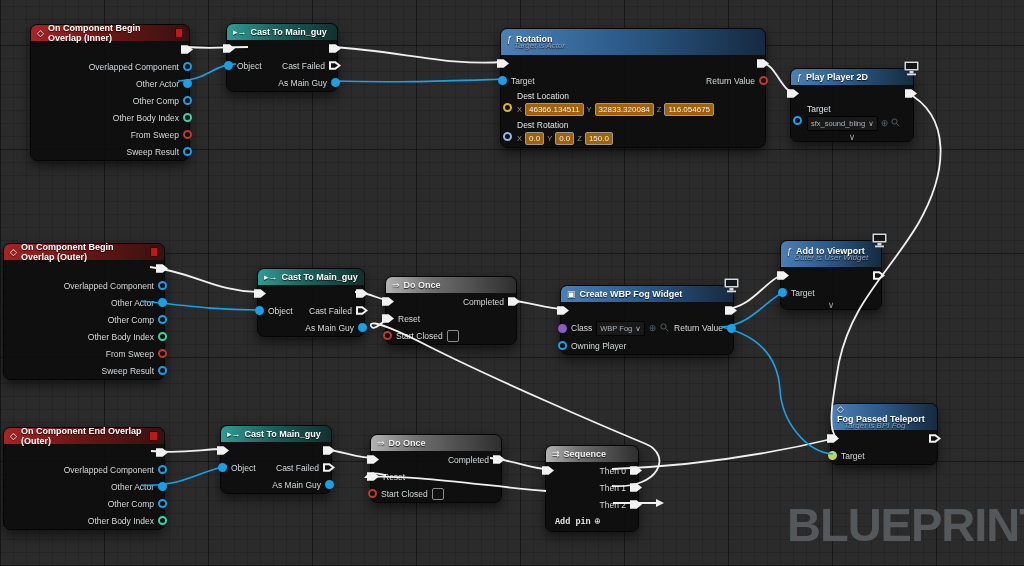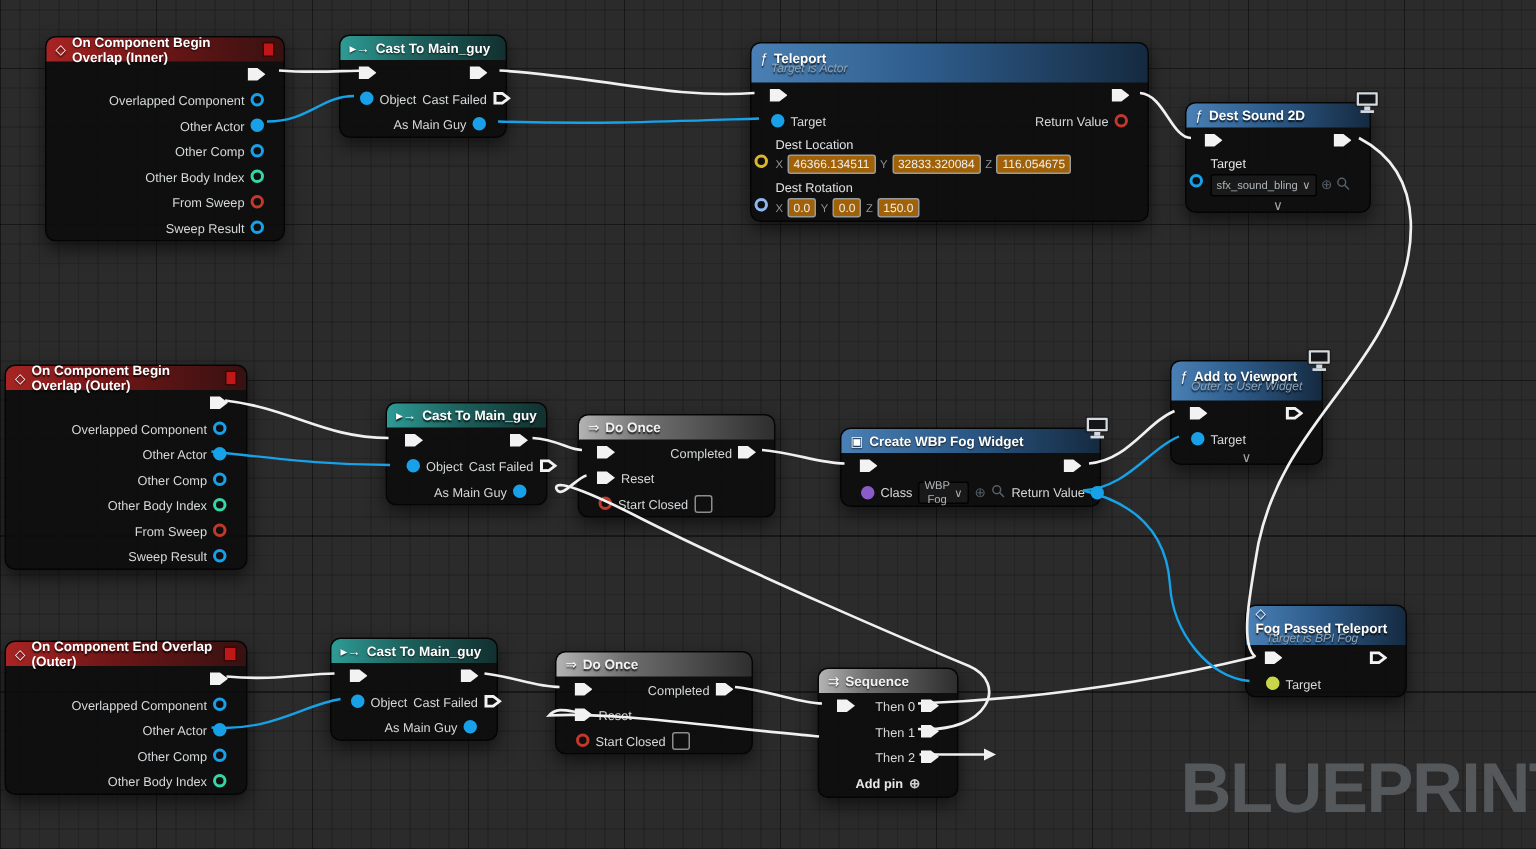--- a/index.html
+++ b/index.html
@@ -37,21 +37,21 @@
   .hdr .sub{
     width:100%;font-weight:normal;font-style:italic;font-size:8px;color:#8da4b5;
     margin-left:7px;line-height:8px;margin-top:-2px;
   }
   .hdr-red {background:linear-gradient(to right,#a82424 0%,#6e1616 45%,#371111 100%);}
   .hdr-teal{background:linear-gradient(to right,#2f9b95 0%,#1d615d 45%,#12302f 100%);}
   .hdr-blue{background:linear-gradient(to right,#4a80b5 0%,#2d5b8a 45%,#152a40 100%);}
   .hdr-gray{background:linear-gradient(to right,#b3b3b3 0%,#6f6f6f 35%,#2e2e2e 100%);}
   .hicon{font-weight:normal;font-size:9px;line-height:9px;color:#fff;}
   .badge{margin-left:auto;width:8px;height:8px;background:#c01818;border:1px solid #3c0505;border-radius:1px;}
-  .row{height:17px;display:flex;align-items:center;gap:4px;padding:0 18px;text-align:center;}
+  .row{height:17px;display:flex;align-items:center;gap:4px;padding:0 2px;text-align:center;}
   .row.r{justify-content:flex-end;}
   .row.sb{justify-content:space-between;}
   .grp{display:flex;align-items:center;gap:4px;}
   .plabel{color:#d6d9db;white-space:nowrap;}
   .pc{width:9px;height:9px;border-radius:50%;border:2px solid var(--c,#18a0e8);box-sizing:border-box;flex:none;}
   .pc.fill{background:var(--c,#18a0e8);}
   .pc.inl{margin-left:-5px;} .pc.inr{margin-right:-5px;}
   .exec{position:relative;width:12px;height:11px;background:#f2f2f2;flex:none;
     clip-path:polygon(0 12%,55% 12%,100% 50%,55% 88%,0 88%);}
   .exec.inl{margin-left:-6px;} .exec.inr{margin-right:-6px;}
@@ -63,22 +63,22 @@
   .vfields{display:flex;align-items:center;gap:3px;}
   .ax{color:#8f9699;font-size:7.5px;}
   .vf{background:#a16207;border:1px solid #9a9a9a;border-radius:2px;color:#eee;
       font-size:8px;padding:0 3px;line-height:11px;white-space:nowrap;}
   .dd{background:#191919;border:1px solid #020202;border-radius:2px;color:#aeb4b8;
       font-size:7.5px;padding:0 3px;height:13px;display:inline-flex;align-items:center;gap:3px;}
   .dimicon{color:#566069;font-size:9px;line-height:9px;}
   .chev{color:#9fa6aa;font-size:9px;line-height:8px;text-align:center;}
   .cb{width:10px;height:10px;background:#0f0f0f;border:1px solid #8d8d8d;border-radius:2px;flex:none;}
   .monitor{position:absolute;top:-9px;right:-9px;z-index:3;}
-  .addpin{display:flex;align-items:center;justify-content:center;gap:4px;height:18px;
-      padding:0 9px;font-weight:bold;color:#e8e8e8;}
+  .addpin{display:flex;align-items:center;justify-content:flex-start;gap:4px;height:18px;
+      padding:0 9px;font-weight:bold;color:#e8e8e8;font-family:Liberation Mono, monospace;}
   svg.wires{position:absolute;inset:0;z-index:4;pointer-events:none;}
 </style>
 </head>
 <body>
 
 <div class="canvas">
   <div class="watermark">BLUEPRINT</div>
 
   <div class="node" style="left:30px;top:24px;width:158px">
     <div class="hdr hdr-red">
@@ -136,21 +136,21 @@
     </div>
     <div class="row r">
         <span class="plabel">As Main Guy</span>
         <span class="pc fill inr" style="--c:#18a0e8"></span>
       </div>
   </div>
 
   <div class="node" style="left:500px;top:28px;width:264px">
     <div class="hdr hdr2 hdr-blue">
       <span class="hicon">ƒ</span>
-      <span>Teleport</span>
+      <span>Rotation</span>
       <span class="sub">Target is Actor</span>
     </div>
     <div class="row sb">
         <span class="exec inl"></span>
         <span class="exec inr"></span>
       </div>
     <div class="row sb">
       <span class="grp">
           <span class="pc fill inl" style="--c:#18a0e8"></span>
           <span class="plabel">Target</span>
@@ -194,21 +194,21 @@
     <span class="monitor">
       <svg width="19" height="17">
           <rect x="1" y="1" width="15" height="10" rx="1" fill="#d4dade" stroke="#1d1d1d"></rect>
           <rect x="3" y="3" width="11" height="6" fill="#15161a"></rect>
           <rect x="6.5" y="11" width="4" height="2.5" fill="#d4dade"></rect>
           <rect x="4" y="13.5" width="9" height="1.8" fill="#d4dade"></rect>
         </svg>
     </span>
     <div class="hdr hdr-blue">
       <span class="hicon">ƒ</span>
-      <span>Dest Sound 2D</span>
+      <span>Play Player 2D</span>
     </div>
     <div class="row sb">
         <span class="exec inl"></span>
         <span class="exec inr"></span>
       </div>
     <div class="vrow">
       <span class="pc inl" style="--c:#18a0e8;margin-top:12px"></span>
       <div class="vcol">
         <div class="vlabel">Target</div>
         <div class="vfields">
@@ -339,20 +339,24 @@
         <span><svg width="9" height="9">
               <circle cx="3.5" cy="3.5" r="2.6" fill="none" stroke="#566069"></circle>
               <line x1="5.6" y1="5.6" x2="8.3" y2="8.3" stroke="#566069"></line>
             </svg></span>
       </span>
       <span class="grp">
           <span class="plabel">Return Value</span>
           <span class="pc fill inr" style="--c:#18a0e8"></span>
         </span>
     </div>
+    <div class="row">
+        <span class="pc inl" style="--c:#18a0e8"></span>
+        <span class="plabel">Owning Player</span>
+      </div>
   </div>
 
   <div class="node" style="left:780px;top:240px;width:100px">
     <span class="monitor">
       <svg width="19" height="17">
           <rect x="1" y="1" width="15" height="10" rx="1" fill="#d4dade" stroke="#1d1d1d"></rect>
           <rect x="3" y="3" width="11" height="6" fill="#15161a"></rect>
           <rect x="6.5" y="11" width="4" height="2.5" fill="#d4dade"></rect>
           <rect x="4" y="13.5" width="9" height="1.8" fill="#d4dade"></rect>
         </svg>

